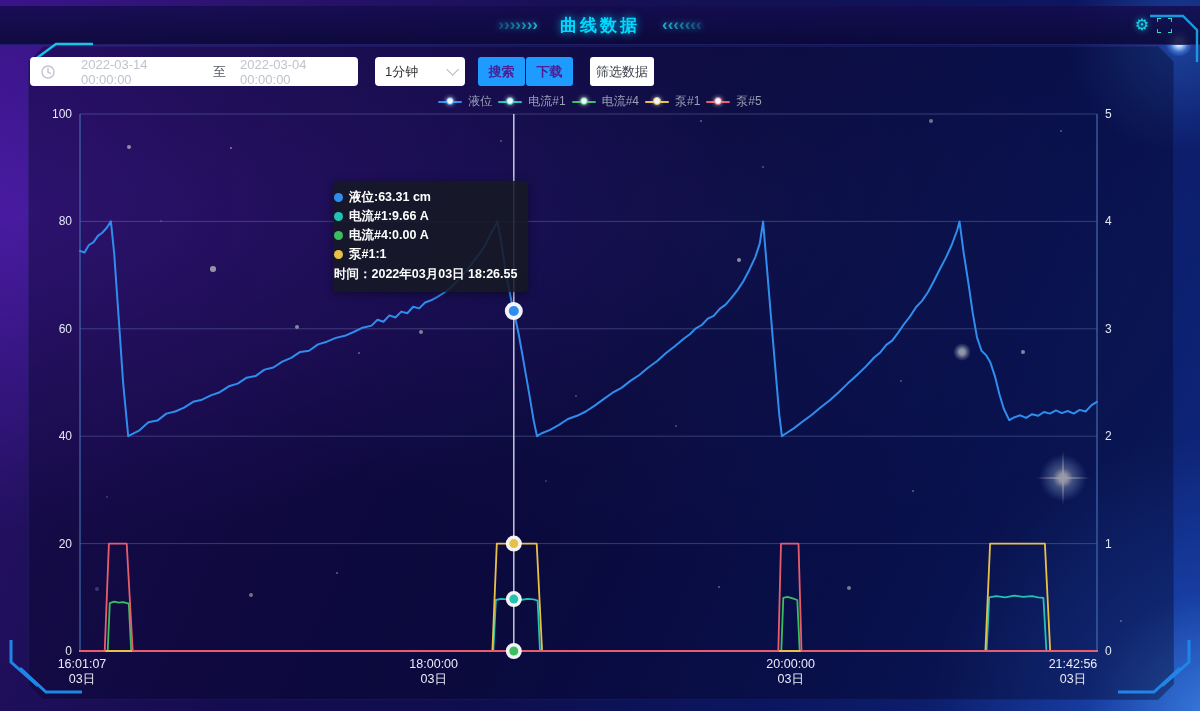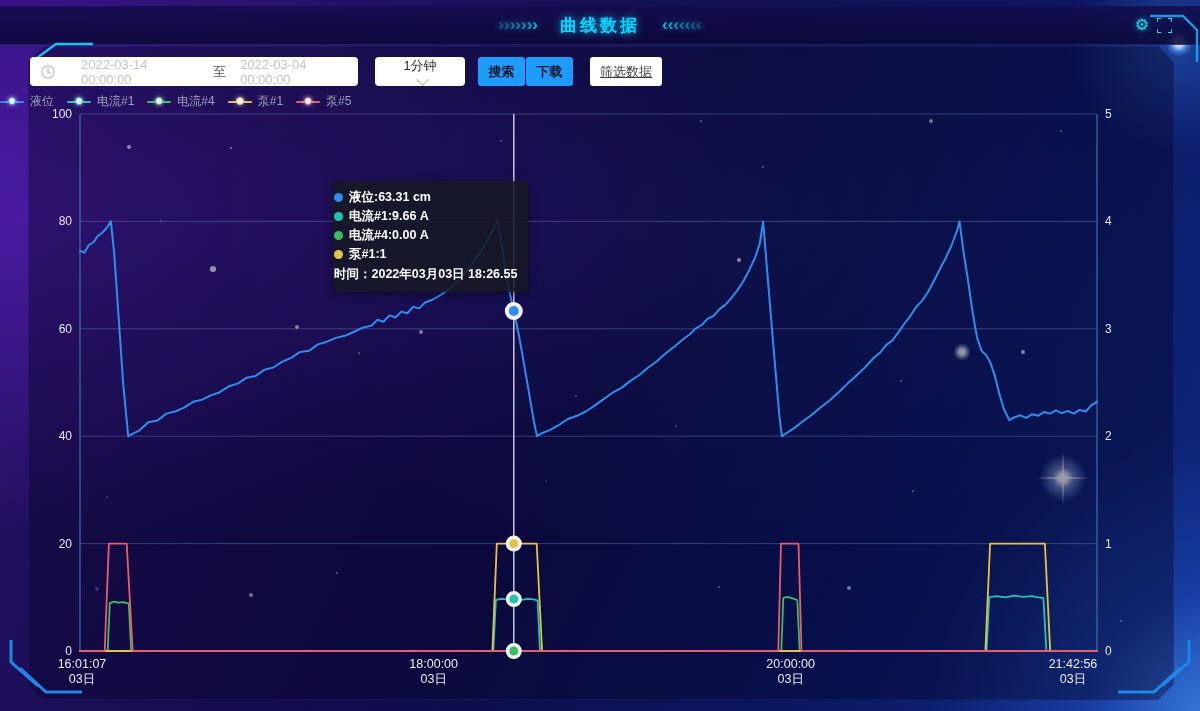--- a/index.html
+++ b/index.html
@@ -58,31 +58,31 @@
 
   
   .corner-svg{position:absolute;left:0;top:0;pointer-events:none;}
 
   
   .dt-input{position:absolute;left:30px;top:57px;width:328px;height:29px;background:#fff;border-radius:4px;
     display:flex;align-items:center;font-size:13px;color:#bfc3cc;cursor:text;}
   .dt-input .clock{margin-left:11px;margin-right:26px;display:flex;}
   .dt-sep{color:#555a63;margin:0 14px;}
   .select{position:absolute;left:375px;top:57px;width:90px;height:29px;background:#fff;border-radius:4px;
-    display:flex;align-items:center;justify-content:space-between;font-size:13px;color:#333;cursor:pointer;padding:0 10px;box-sizing:border-box;flex-direction:column;}
+    display:flex;align-items:center;justify-content:space-between;font-size:13px;color:#333;cursor:pointer;padding:0 10px;box-sizing:border-box;}
   .select .arrow{width:8px;height:8px;border-right:1.6px solid #b5b9c0;border-bottom:1.6px solid #b5b9c0;transform:rotate(45deg) translateY(-3px);}
   .btn{position:absolute;top:57px;height:29px;border:none;border-radius:3px;font-size:13px;font-weight:bold;cursor:pointer;
     font-family:"Liberation Sans","DejaVu Sans",sans-serif;}
-  .btn-blue{background:#1d9bff;color:#0f172a;font-family:Liberation Mono, monospace;}
+  .btn-blue{background:#1d9bff;color:#4c1d95;font-family:Liberation Mono, monospace;}
   #search-btn{left:478px;width:47px;}
   #download-btn{left:526px;width:47px;}
-  #filter-btn{left:590px;width:72px;background:#fff;color:#3a3f47;font-weight:normal;text-decoration:underline;}
-
-  
-  .legend{position:absolute;left:0;top:93px;width:1200px;display:flex;gap:13px;}
+  #filter-btn{left:590px;width:64px;background:#fff;color:#3a3f47;font-weight:normal;}
+
+  
+  .legend{position:absolute;left:0;top:93px;width:1200px;display:flex;justify-content:center;gap:6px;}
   .legend-item{display:flex;align-items:center;cursor:pointer;}
   .lline{position:relative;width:24px;height:2px;border-radius:1px;}
   .ldot{position:absolute;left:8px;top:-3.5px;width:6px;height:6px;border-radius:50%;border:1.6px solid;background:#eef7ff;box-shadow:0 0 4px rgba(255,255,255,.6);}
   .llabel{margin-left:6px;font-size:12px;color:#9aa0b5;}
 
   
   #chart-wrap{position:absolute;left:0;top:0;width:1200px;height:711px;}
   #chart-wrap svg{display:block;}
   .grid{stroke:rgba(120,140,195,.38);stroke-width:1;}
   .axis{stroke:#3f6db0;stroke-width:1.2;}

